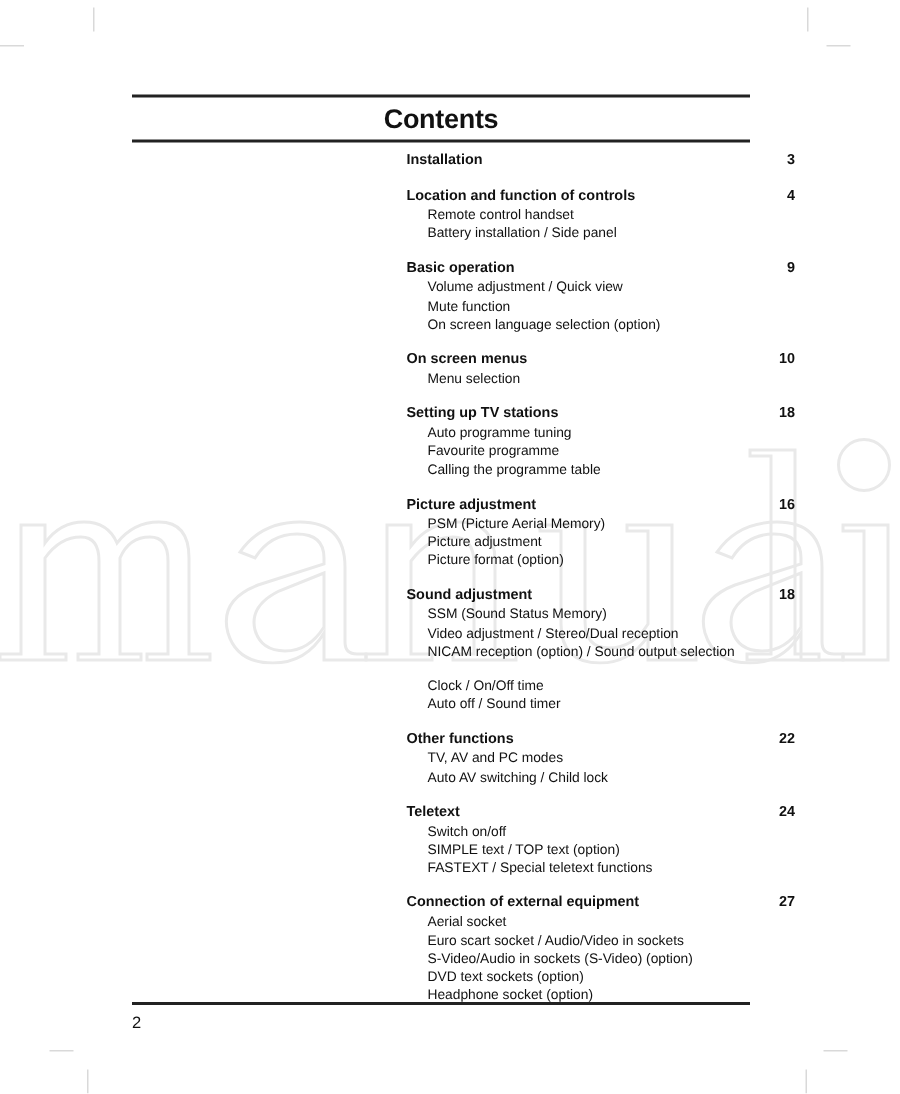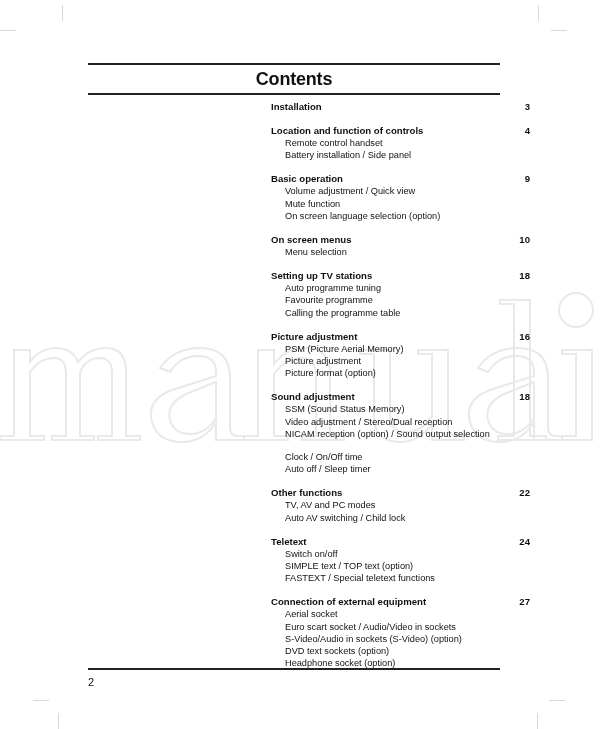--- a/index.html
+++ b/index.html
@@ -234,21 +234,21 @@
         </div>
         <ul class="sub-list">
           <li class="sub-item">SSM (Sound Status Memory)</li>
           <li class="sub-item">Video adjustment / Stereo/Dual reception</li>
           <li class="sub-item">NICAM reception (option) / Sound output selection</li>
         </ul>
       </div>
       <div class="toc-entry">
         <ul class="sub-list">
           <li class="sub-item">Clock / On/Off time</li>
-          <li class="sub-item">Auto off / Sleep timer</li>
+          <li class="sub-item">Auto off / Sound timer</li>
         </ul>
       </div>
       <div class="toc-entry">
         <div class="entry-head">
           <span class="entry-title">Other functions</span>
           <span class="entry-page">22</span>
         </div>
         <ul class="sub-list">
           <li class="sub-item">TV, AV and PC modes</li>
           <li class="sub-item">Auto AV switching / Child lock</li>

